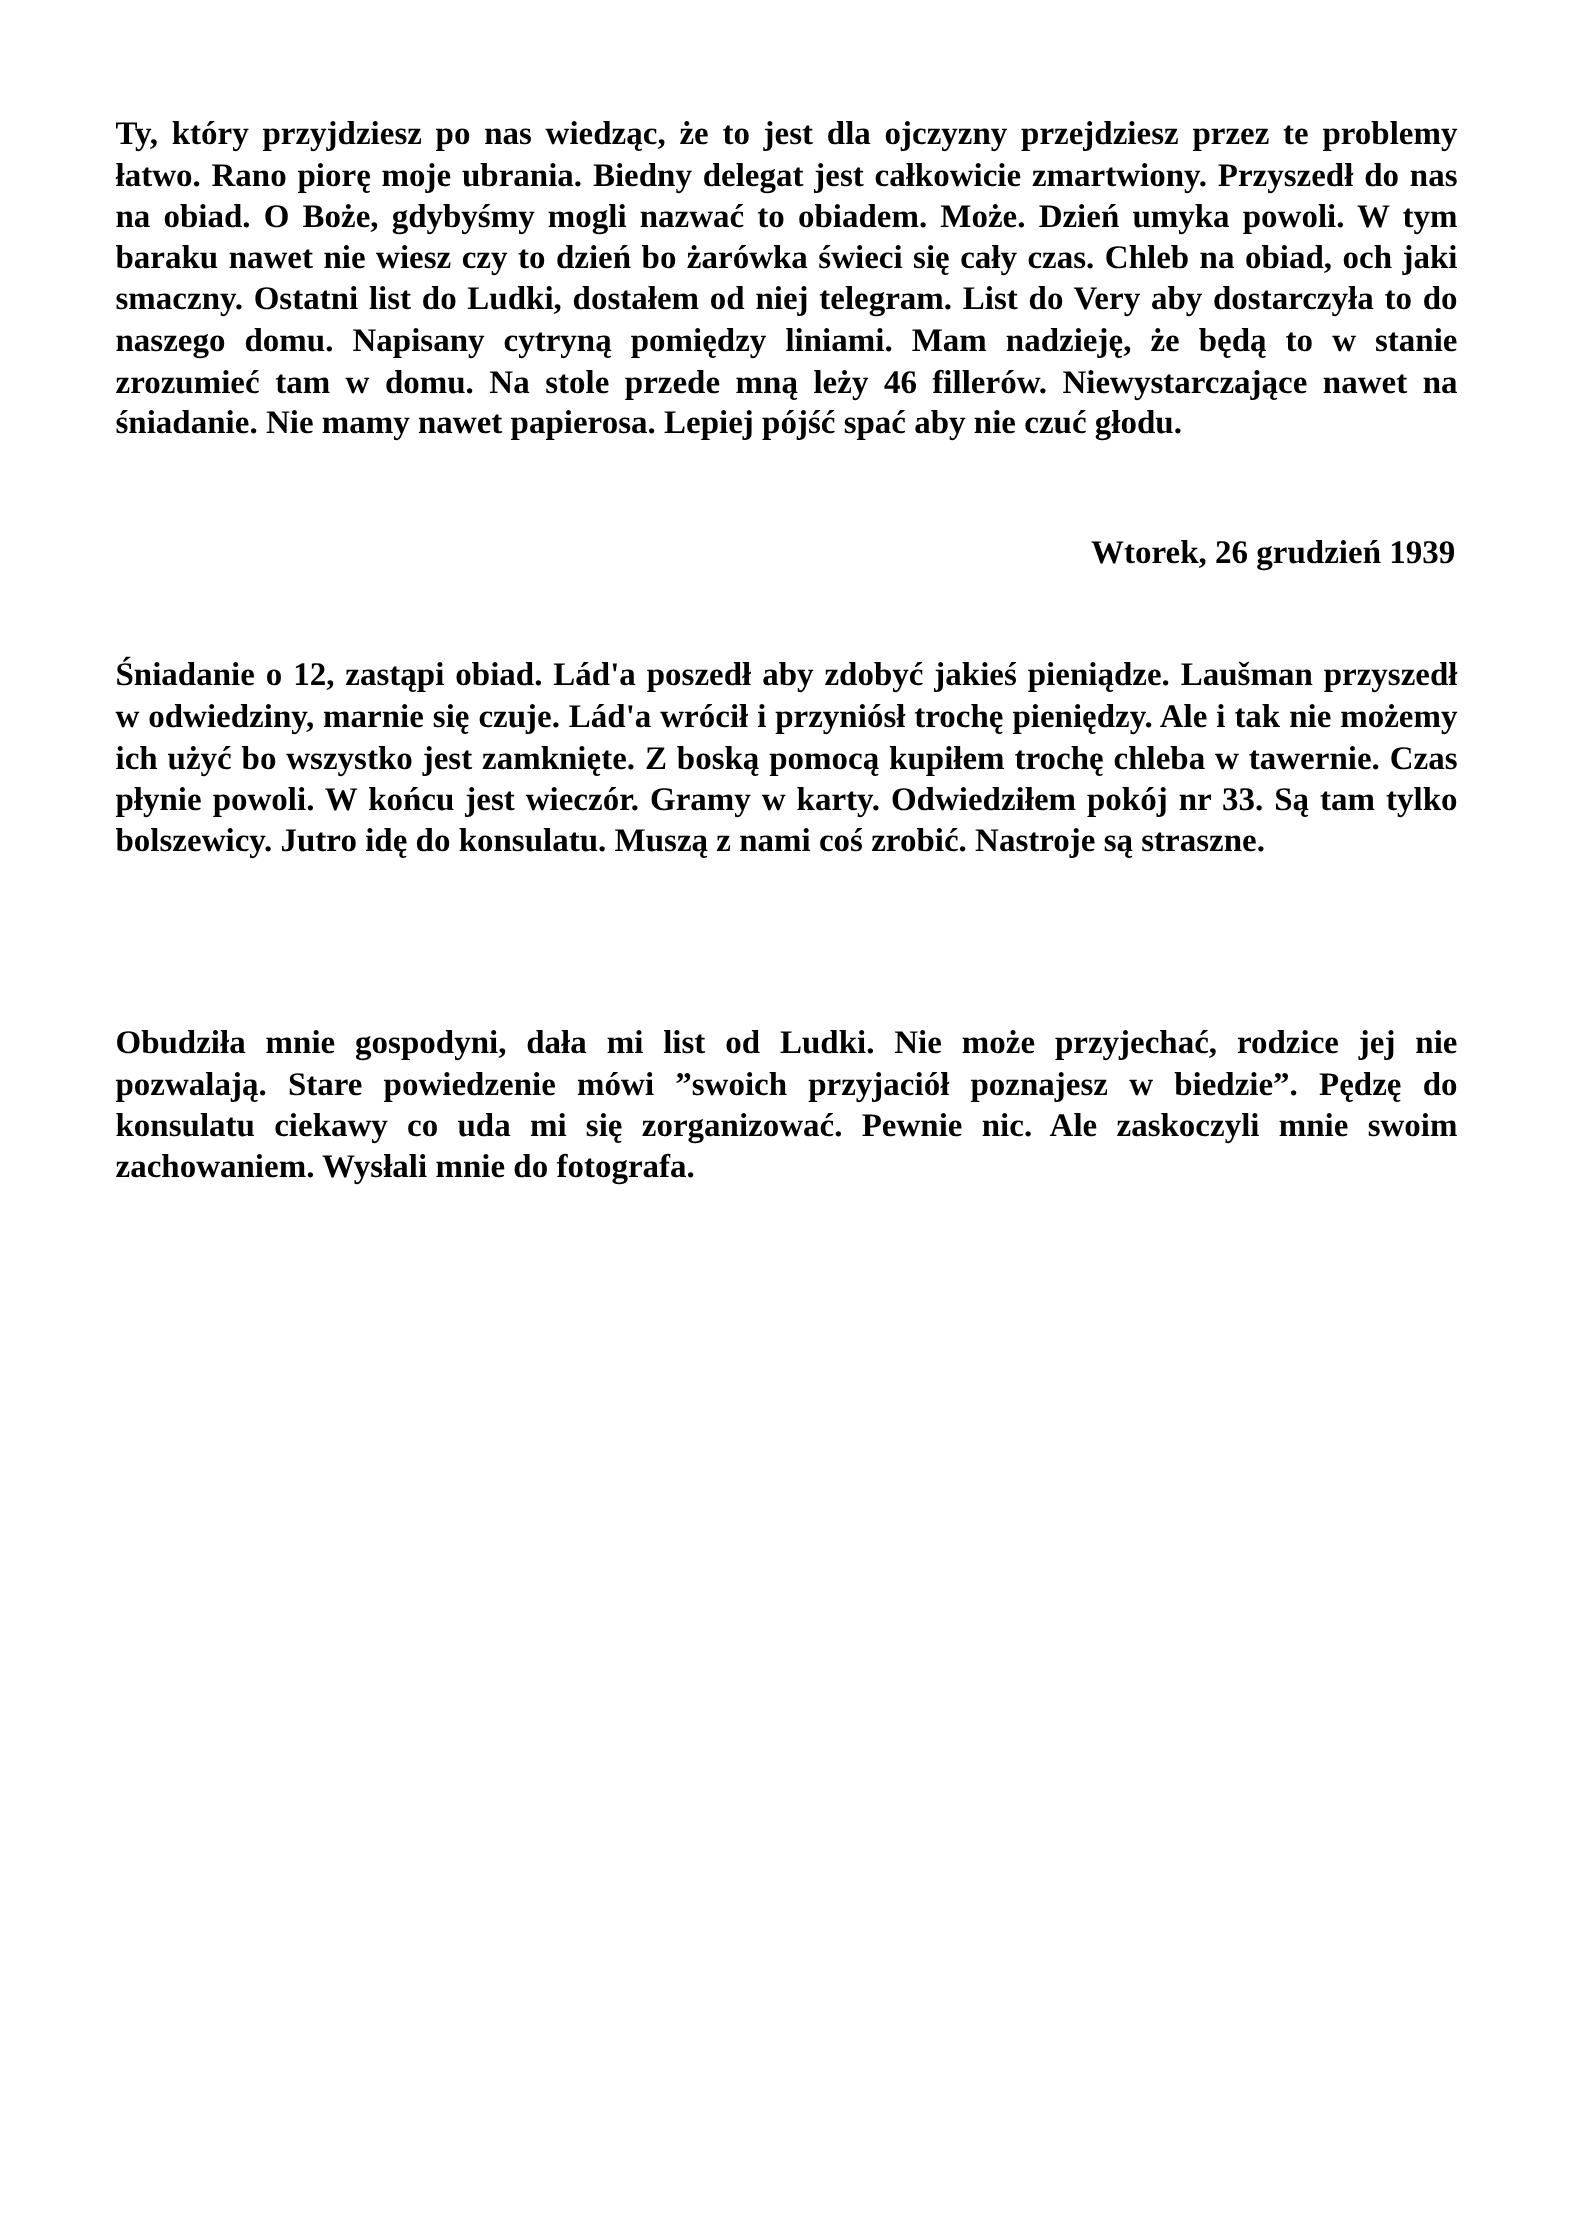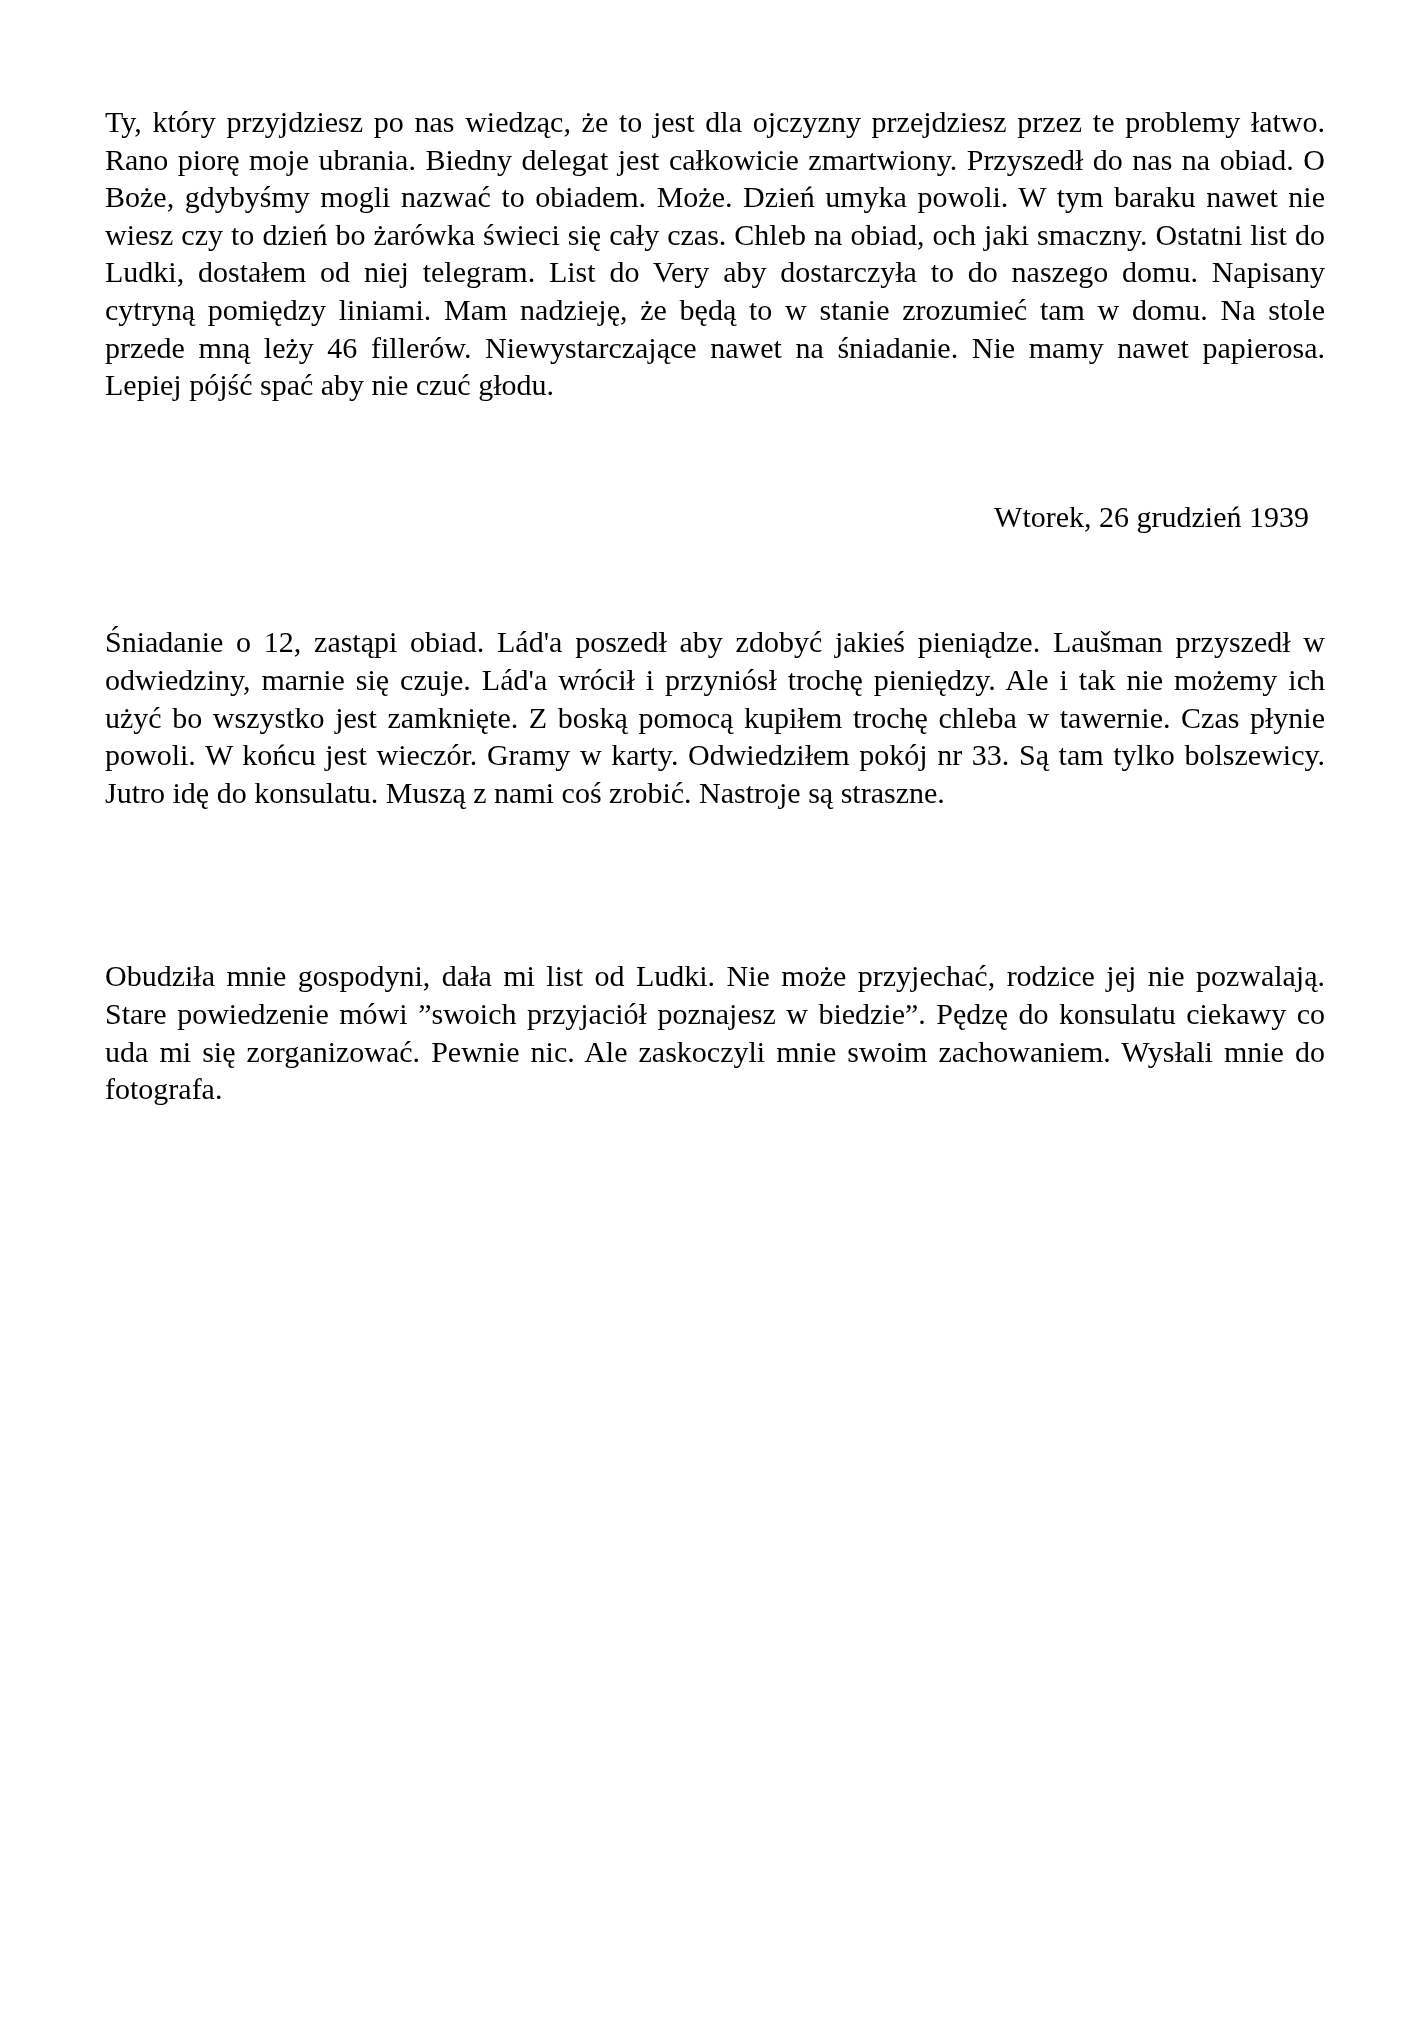--- a/index.html
+++ b/index.html
@@ -22,38 +22,39 @@
     background: #ffffff;
     box-sizing: border-box;
     padding: 0;
     overflow: hidden;
   }
   .content {
     position: absolute;
     left: 105px;
     top: 103px;
     width: 1220px;
+    font-weight: bold;
   }
   .para {
     margin: 0;
     font-size: 30px;
     line-height: 37.6px;
     text-align: justify;
     text-justify: inter-word;
     letter-spacing: 0px;
     word-spacing: 0px;
     hyphens: none;
     -webkit-hyphens: none;
   }
   .para:last-child {
     text-align: justify;
   }
   
   .date-heading {
-    margin: 16px;
+    margin: 2px;
     font-size: 30px;
     line-height: 37.6px;
     text-align: right;
   }
   .gap-after-para  { height: 78px; }
   .gap-after-date  { height: 72px; }
   .gap-before-date2 { height: 74px; }
   .gap-after-date2 { height: 72px; }
 </style>
 </head>

